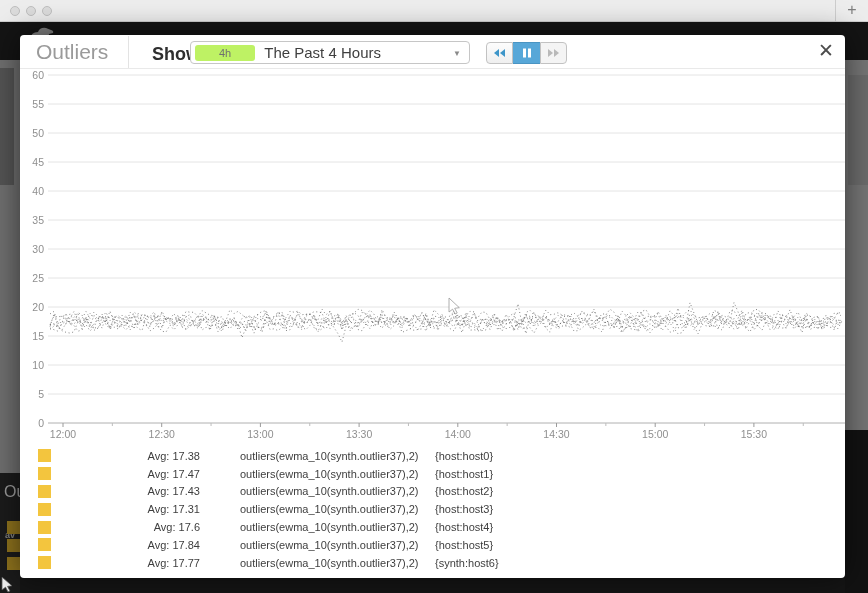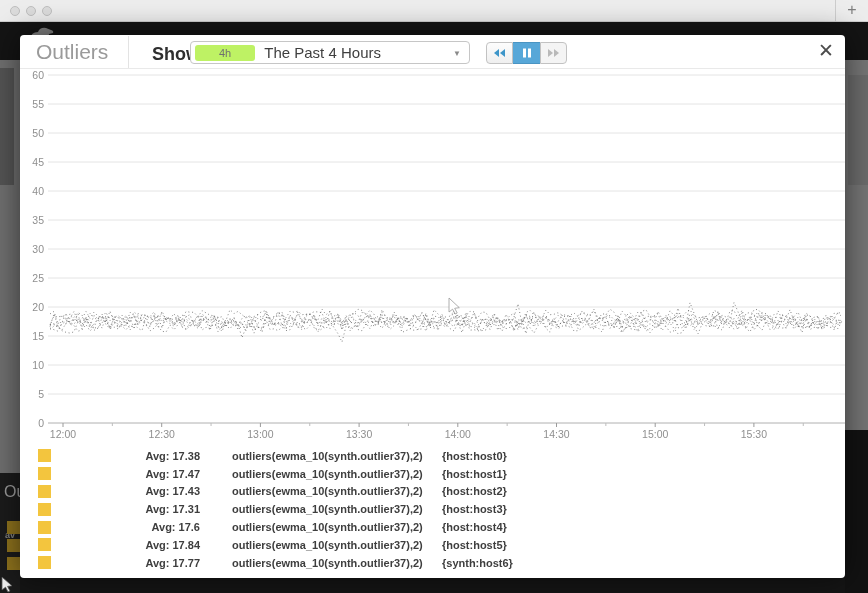--- a/index.html
+++ b/index.html
@@ -48,25 +48,25 @@
         display:flex;align-items:center;justify-content:center;padding:0;}
   .pbtn.first{border-radius:4px 0 0 4px;}
   .pbtn.mid{border-left:none;border-right:none;border-color:#4a94c2;}
   .pbtn.last{border-radius:0 4px 4px 0;background:#f4f4f4;}
   .closex{position:absolute;right:11px;top:4px;font-size:19px;color:#4c4c4c;font-weight:300;
           line-height:24px;}
 
   
   .chartwrap{position:absolute;left:0;top:34px;width:825px;height:380px;}
   .legend{position:absolute;left:0;top:412px;width:825px;}
-  .lrow{display:flex;align-items:center;height:17.8px;font-size:11px;color:#3e3e3e;font-weight:bold;}
+  .lrow{display:flex;align-items:center;height:17.8px;font-size:11px;color:#3e3e3e;}
   .sw{width:13px;height:13px;margin-left:18px;flex:none;}
   .avg{width:149px;text-align:right;flex:none;}
-  .met{margin-left:32px;width:195px;flex:none;}
-  .scope{margin-left:15px;flex:none;}
+  .met{margin-left:40px;width:195px;flex:none;}
+  .scope{margin-left:0;flex:none;}
 </style>
 </head>
 <body>
 
 <div id="stage">
 
   <div class="chrome">
     <span class="dot" style="left:10px"></span>
     <span class="dot" style="left:26px"></span>
     <span class="dot" style="left:42px"></span>

